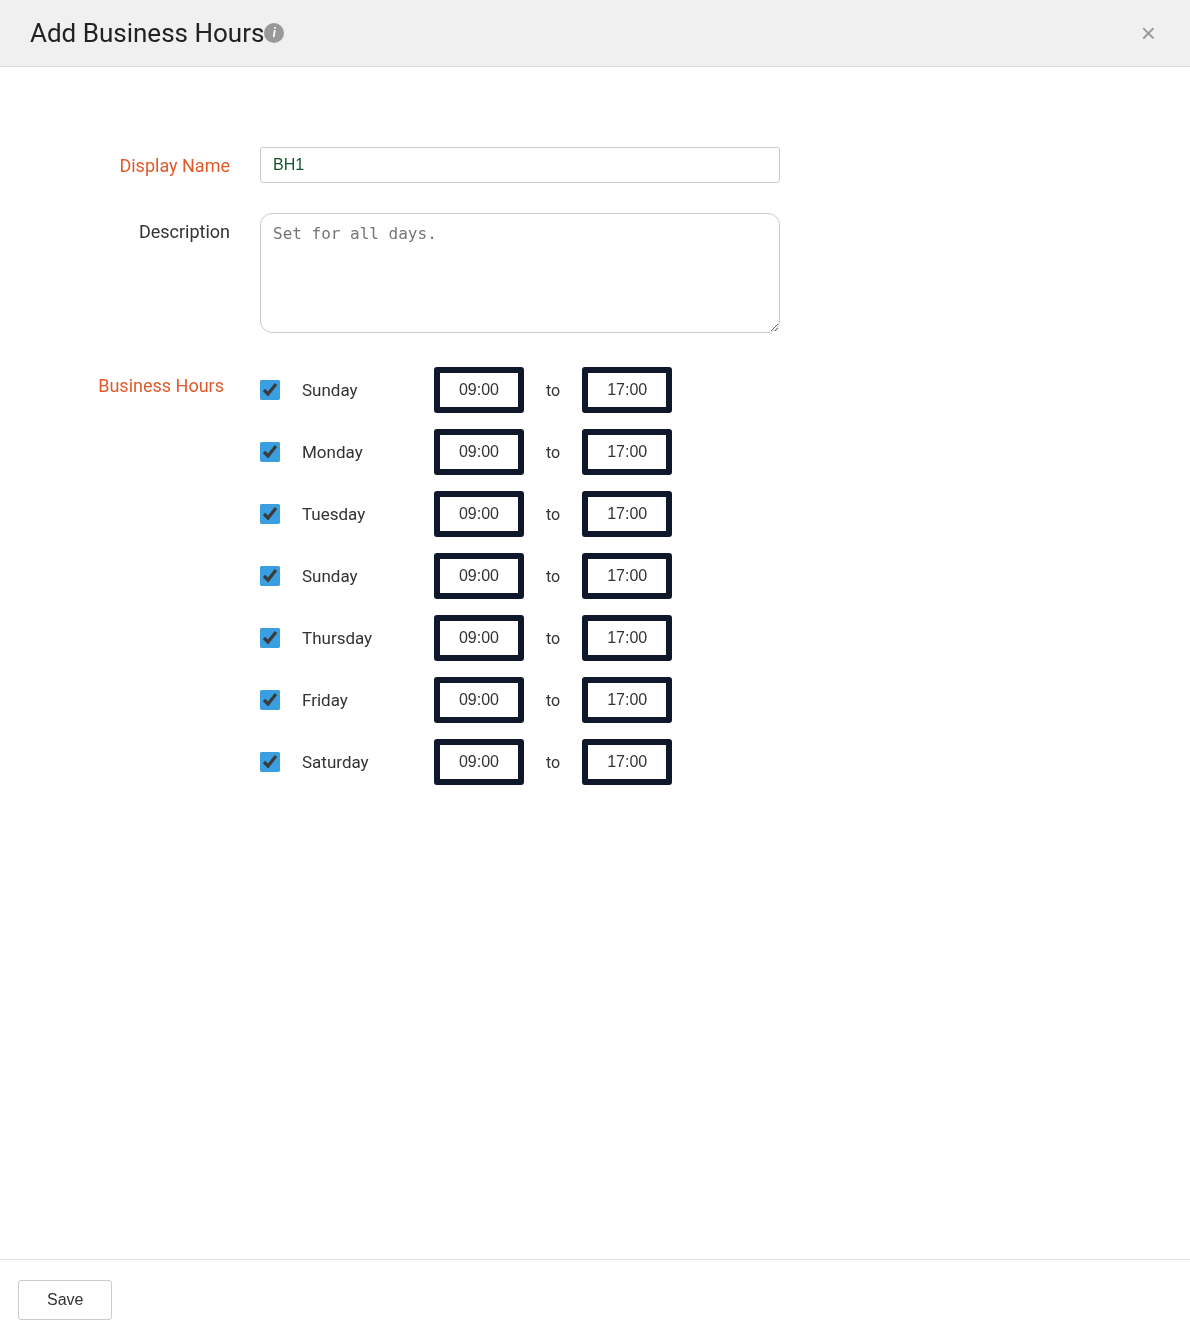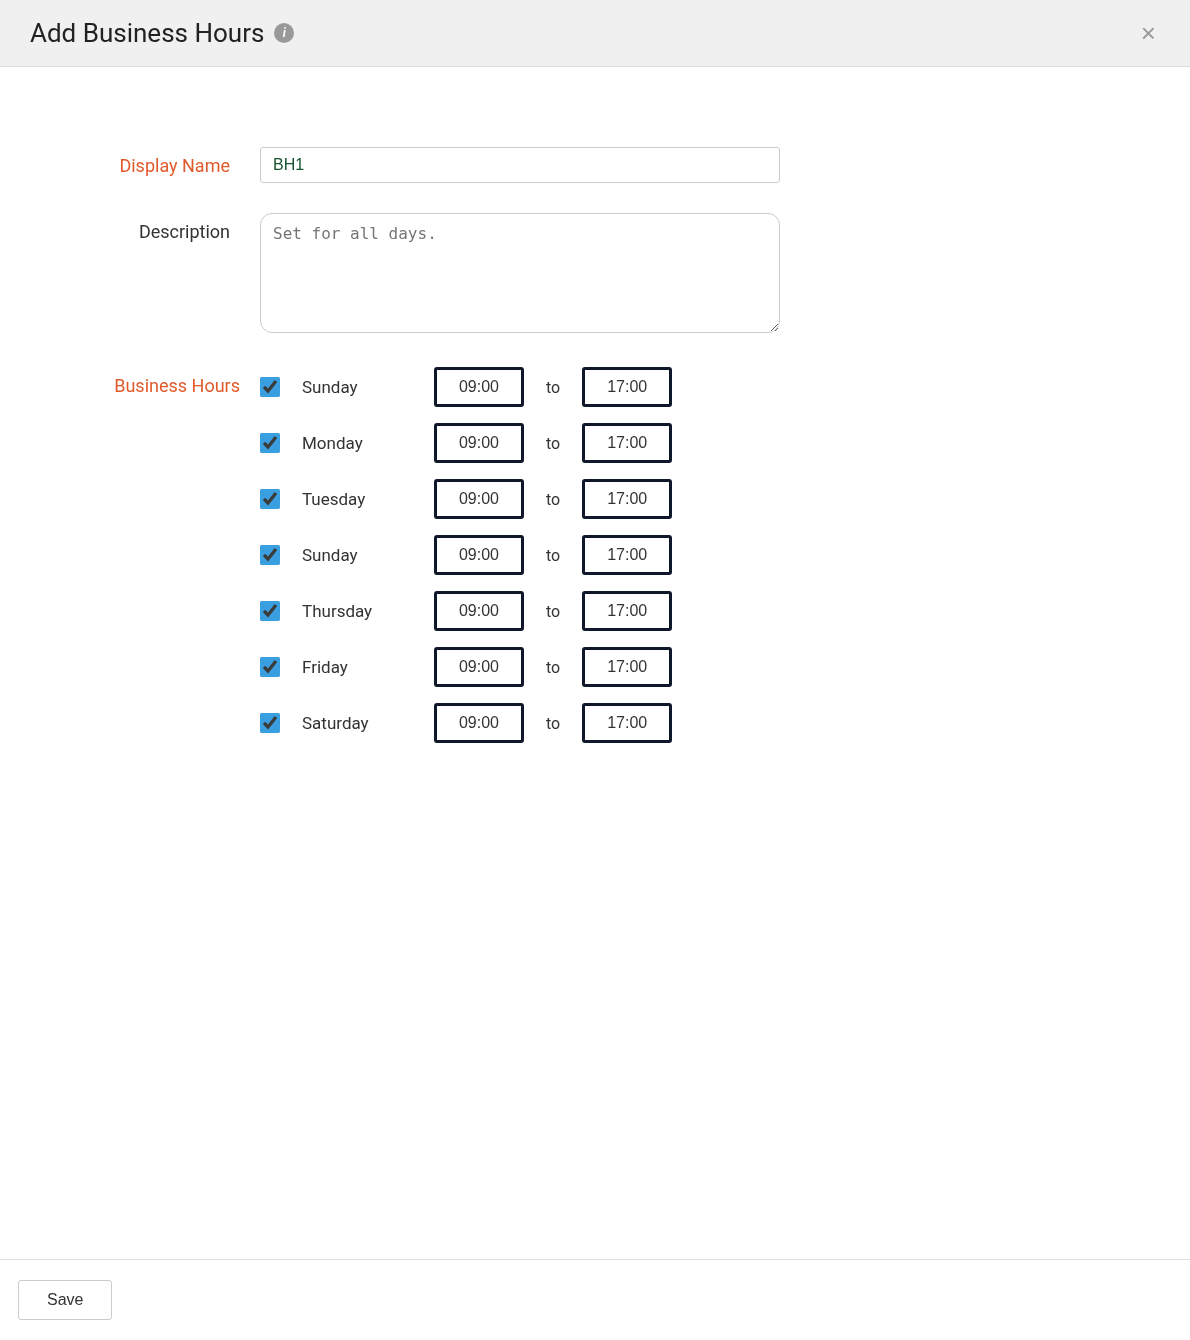--- a/index.html
+++ b/index.html
@@ -23,21 +23,21 @@
       padding: 18px 30px;
       display: flex;
       align-items: center;
       justify-content: space-between;
       border-bottom: 1px solid #ddd;
     }
 
     .modal-title-group {
       display: flex;
       align-items: center;
-      gap: 10px;
+      gap: 0;
     }
 
     .modal-title {
       font-size: 26px;
       font-weight: 400;
       color: #222;
     }
 
     .info-icon {
       width: 20px;
@@ -124,21 +124,21 @@
       display: flex;
       align-items: flex-start;
       margin-bottom: 30px;
     }
 
     .business-hours-label {
       width: 200px;
       font-size: 18px;
       padding-top: 8px;
       text-align: right;
-      padding-right: 20px;
+      padding-right: 36px;
       flex-shrink: 0;
       color: #e05a2b;
     }
 
     .days-list {
       flex: 1;
       display: flex;
       flex-direction: column;
       gap: 16px;
     }
@@ -161,21 +161,21 @@
       width: 110px;
       font-size: 17px;
       color: #333;
       flex-shrink: 0;
     }
 
     .time-input {
       width: 90px;
       padding: 8px 10px;
       font-size: 16px;
-      border: 3px solid #0f172a;
+      border: 6px solid #0f172a;
       border-radius: 3px;
       outline: none;
       color: #333;
       text-align: center;
     }
 
     .to-label {
       font-size: 16px;
       color: #333;
     }

